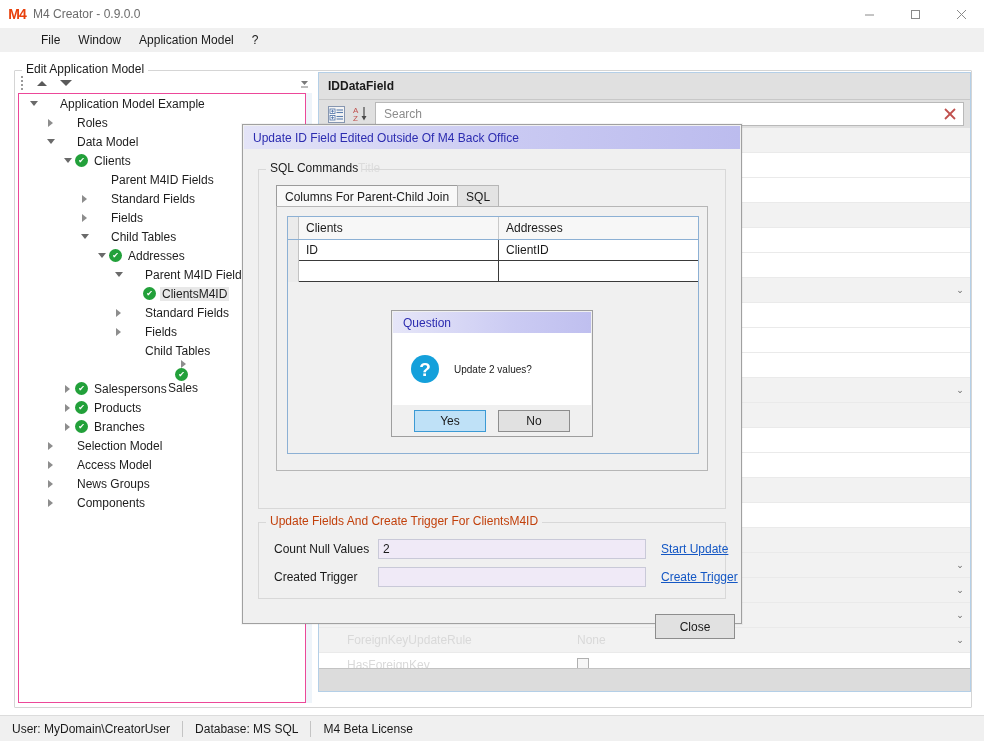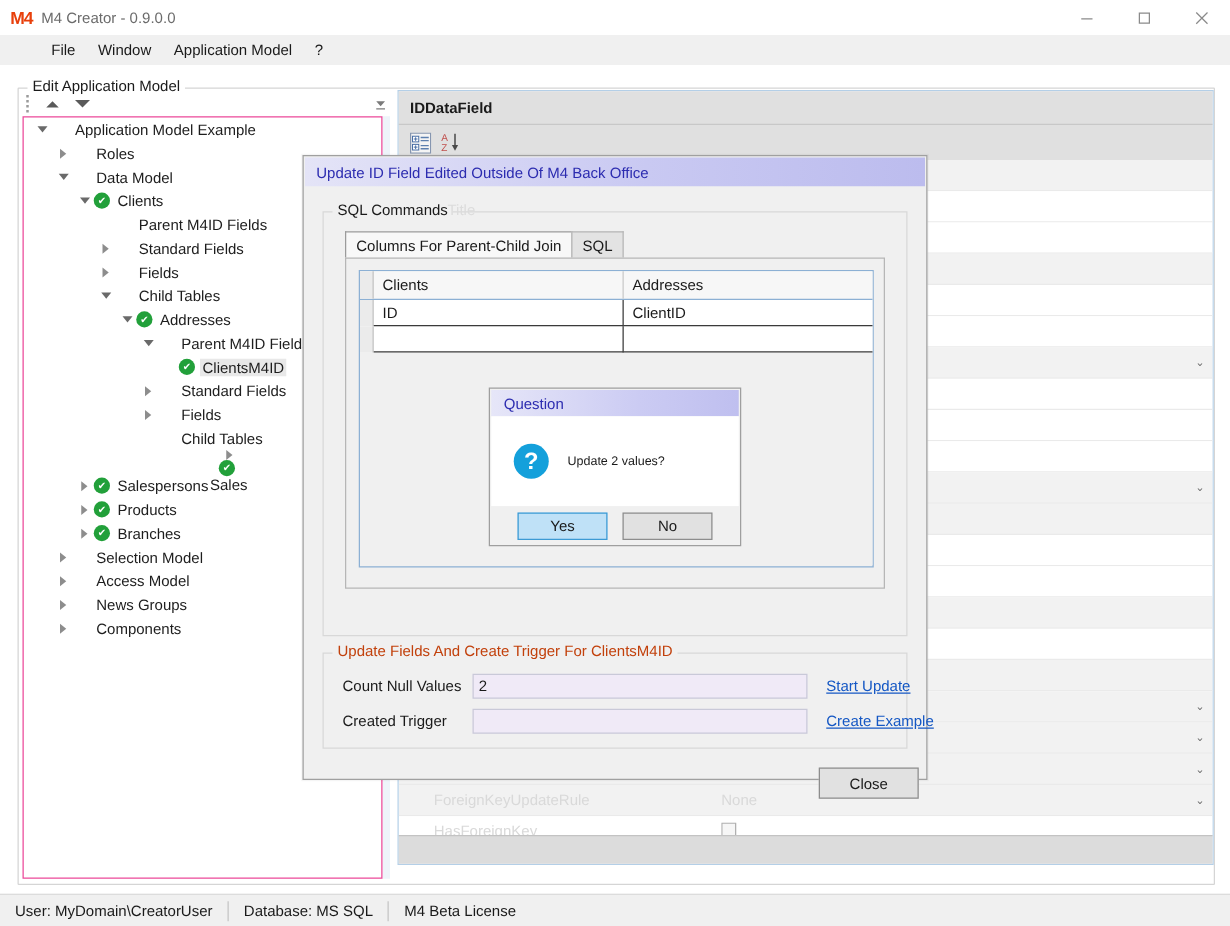--- a/index.html
+++ b/index.html
@@ -500,20 +500,29 @@
         <line x1="8.5" y1="13" x2="15" y2="13" stroke="#5c7fae" stroke-width="1.1"></line>
       </svg>
     </div>
     <div class="ptb-icon">
       <svg width="18" height="18" viewBox="0 0 18 18">
         <text x="1" y="8" font-family="Liberation Sans, sans-serif" font-size="8" fill="#c0504d">A</text>
         <text x="1" y="16" font-family="Liberation Sans, sans-serif" font-size="8" fill="#c0504d">Z</text>
         <line x1="12" y1="2" x2="12" y2="14" stroke="#4a4a4a" stroke-width="1.2"></line>
         <polygon points="9.5,11 14.5,11 12,15.5" fill="#4a4a4a"></polygon>
       </svg>
+    </div>
+    <div id="search-wrap">
+      <input id="search-input" value="" placeholder="Search" style="">
+      <div id="search-clear">
+        <svg width="14" height="14" viewBox="0 0 14 14">
+            <line x1="2" y1="2" x2="12" y2="12" stroke="#c0504d" stroke-width="1.8"></line>
+            <line x1="12" y1="2" x2="2" y2="12" stroke="#c0504d" stroke-width="1.8"></line>
+          </svg>
+      </div>
     </div>
   </div>
   <div id="prop-rows">
       <div class="prow alt">
         <div class="pname"></div>
         <div class="pval"></div>
         <div class="pchev"></div>
       </div>
       <div class="prow plain">
         <div class="pname"></div>
@@ -667,21 +676,21 @@
       <div id="updgroup-label">Update Fields And Create Trigger For ClientsM4ID</div>
 
       <div class="urow" id="urow1">
         <div class="ulabel">Count Null Values</div>
         <input class="ufield" value="2" style="">
         <a class="ulink" href="#">Start Update</a>
       </div>
       <div class="urow" id="urow2">
         <div class="ulabel">Created Trigger</div>
         <input class="ufield" value="" style="">
-        <a class="ulink" href="#">Create Example</a>
+        <a class="ulink" href="#">Create Trigger</a>
       </div>
     </div>
 
     <button id="close-btn">Close</button>
   </div>
 </div>
 
 <div id="msgbox">
   <div id="mb-titlebar">
     <div id="mb-title">Question</div>

